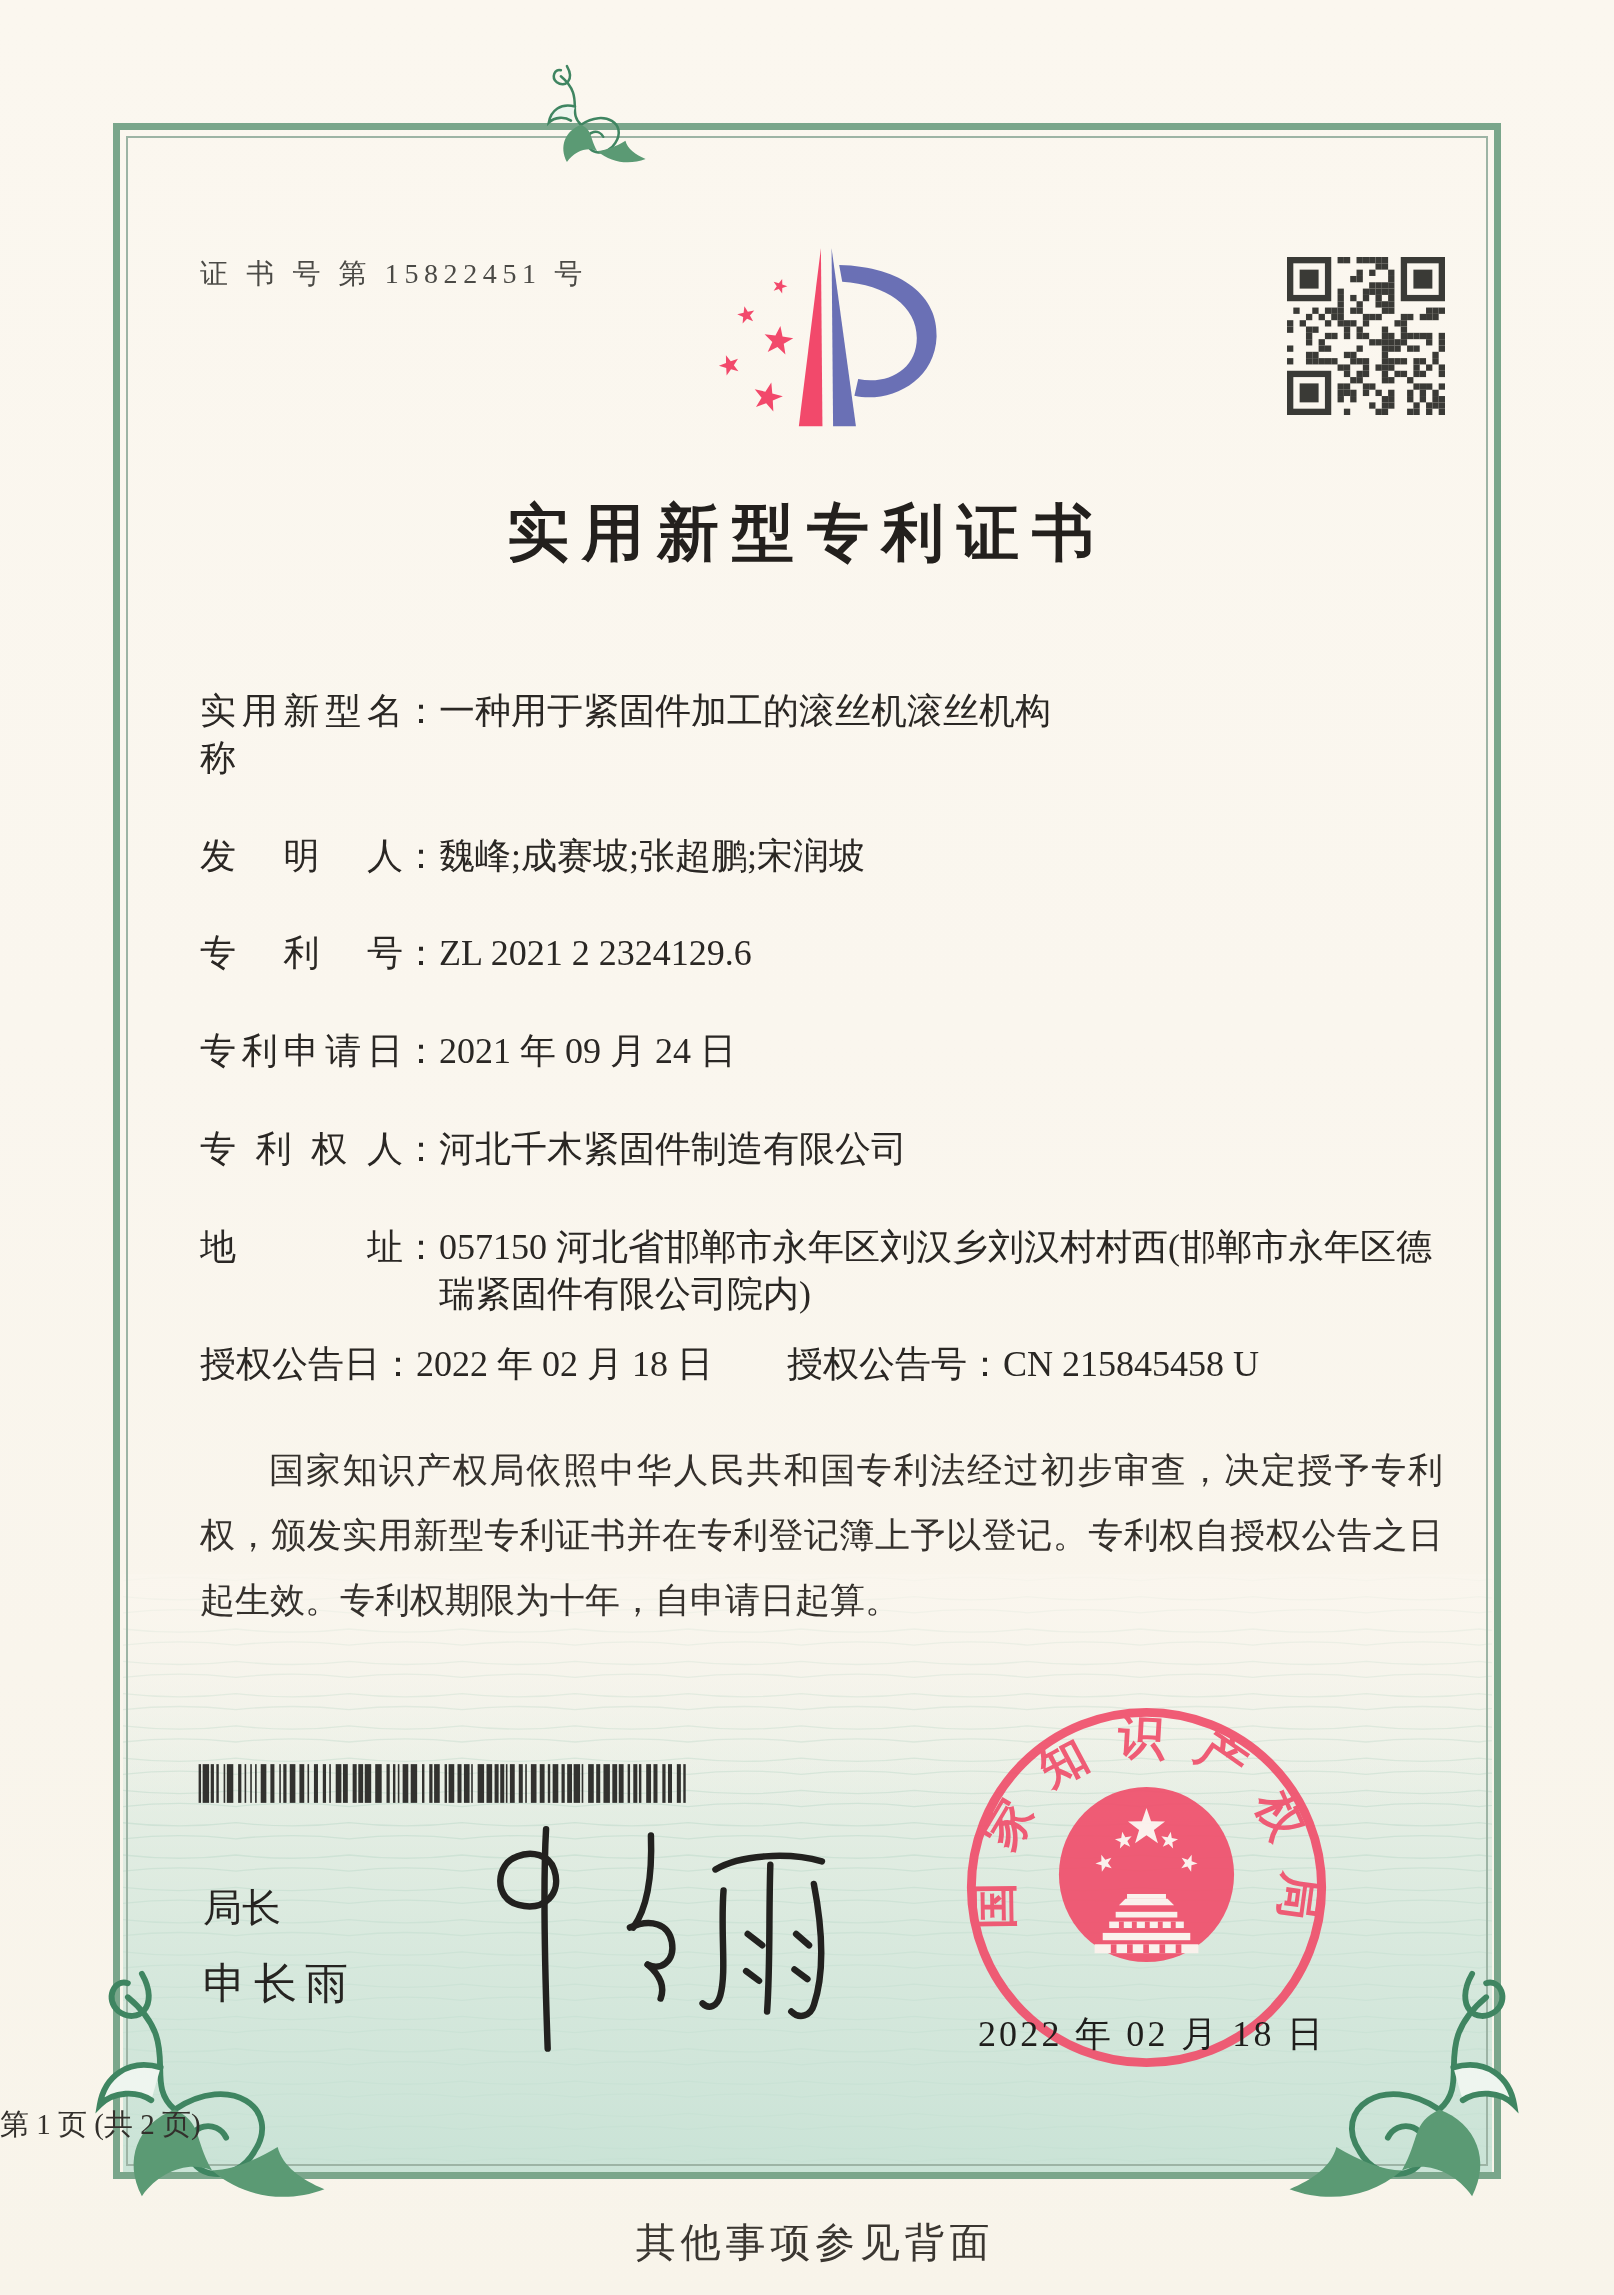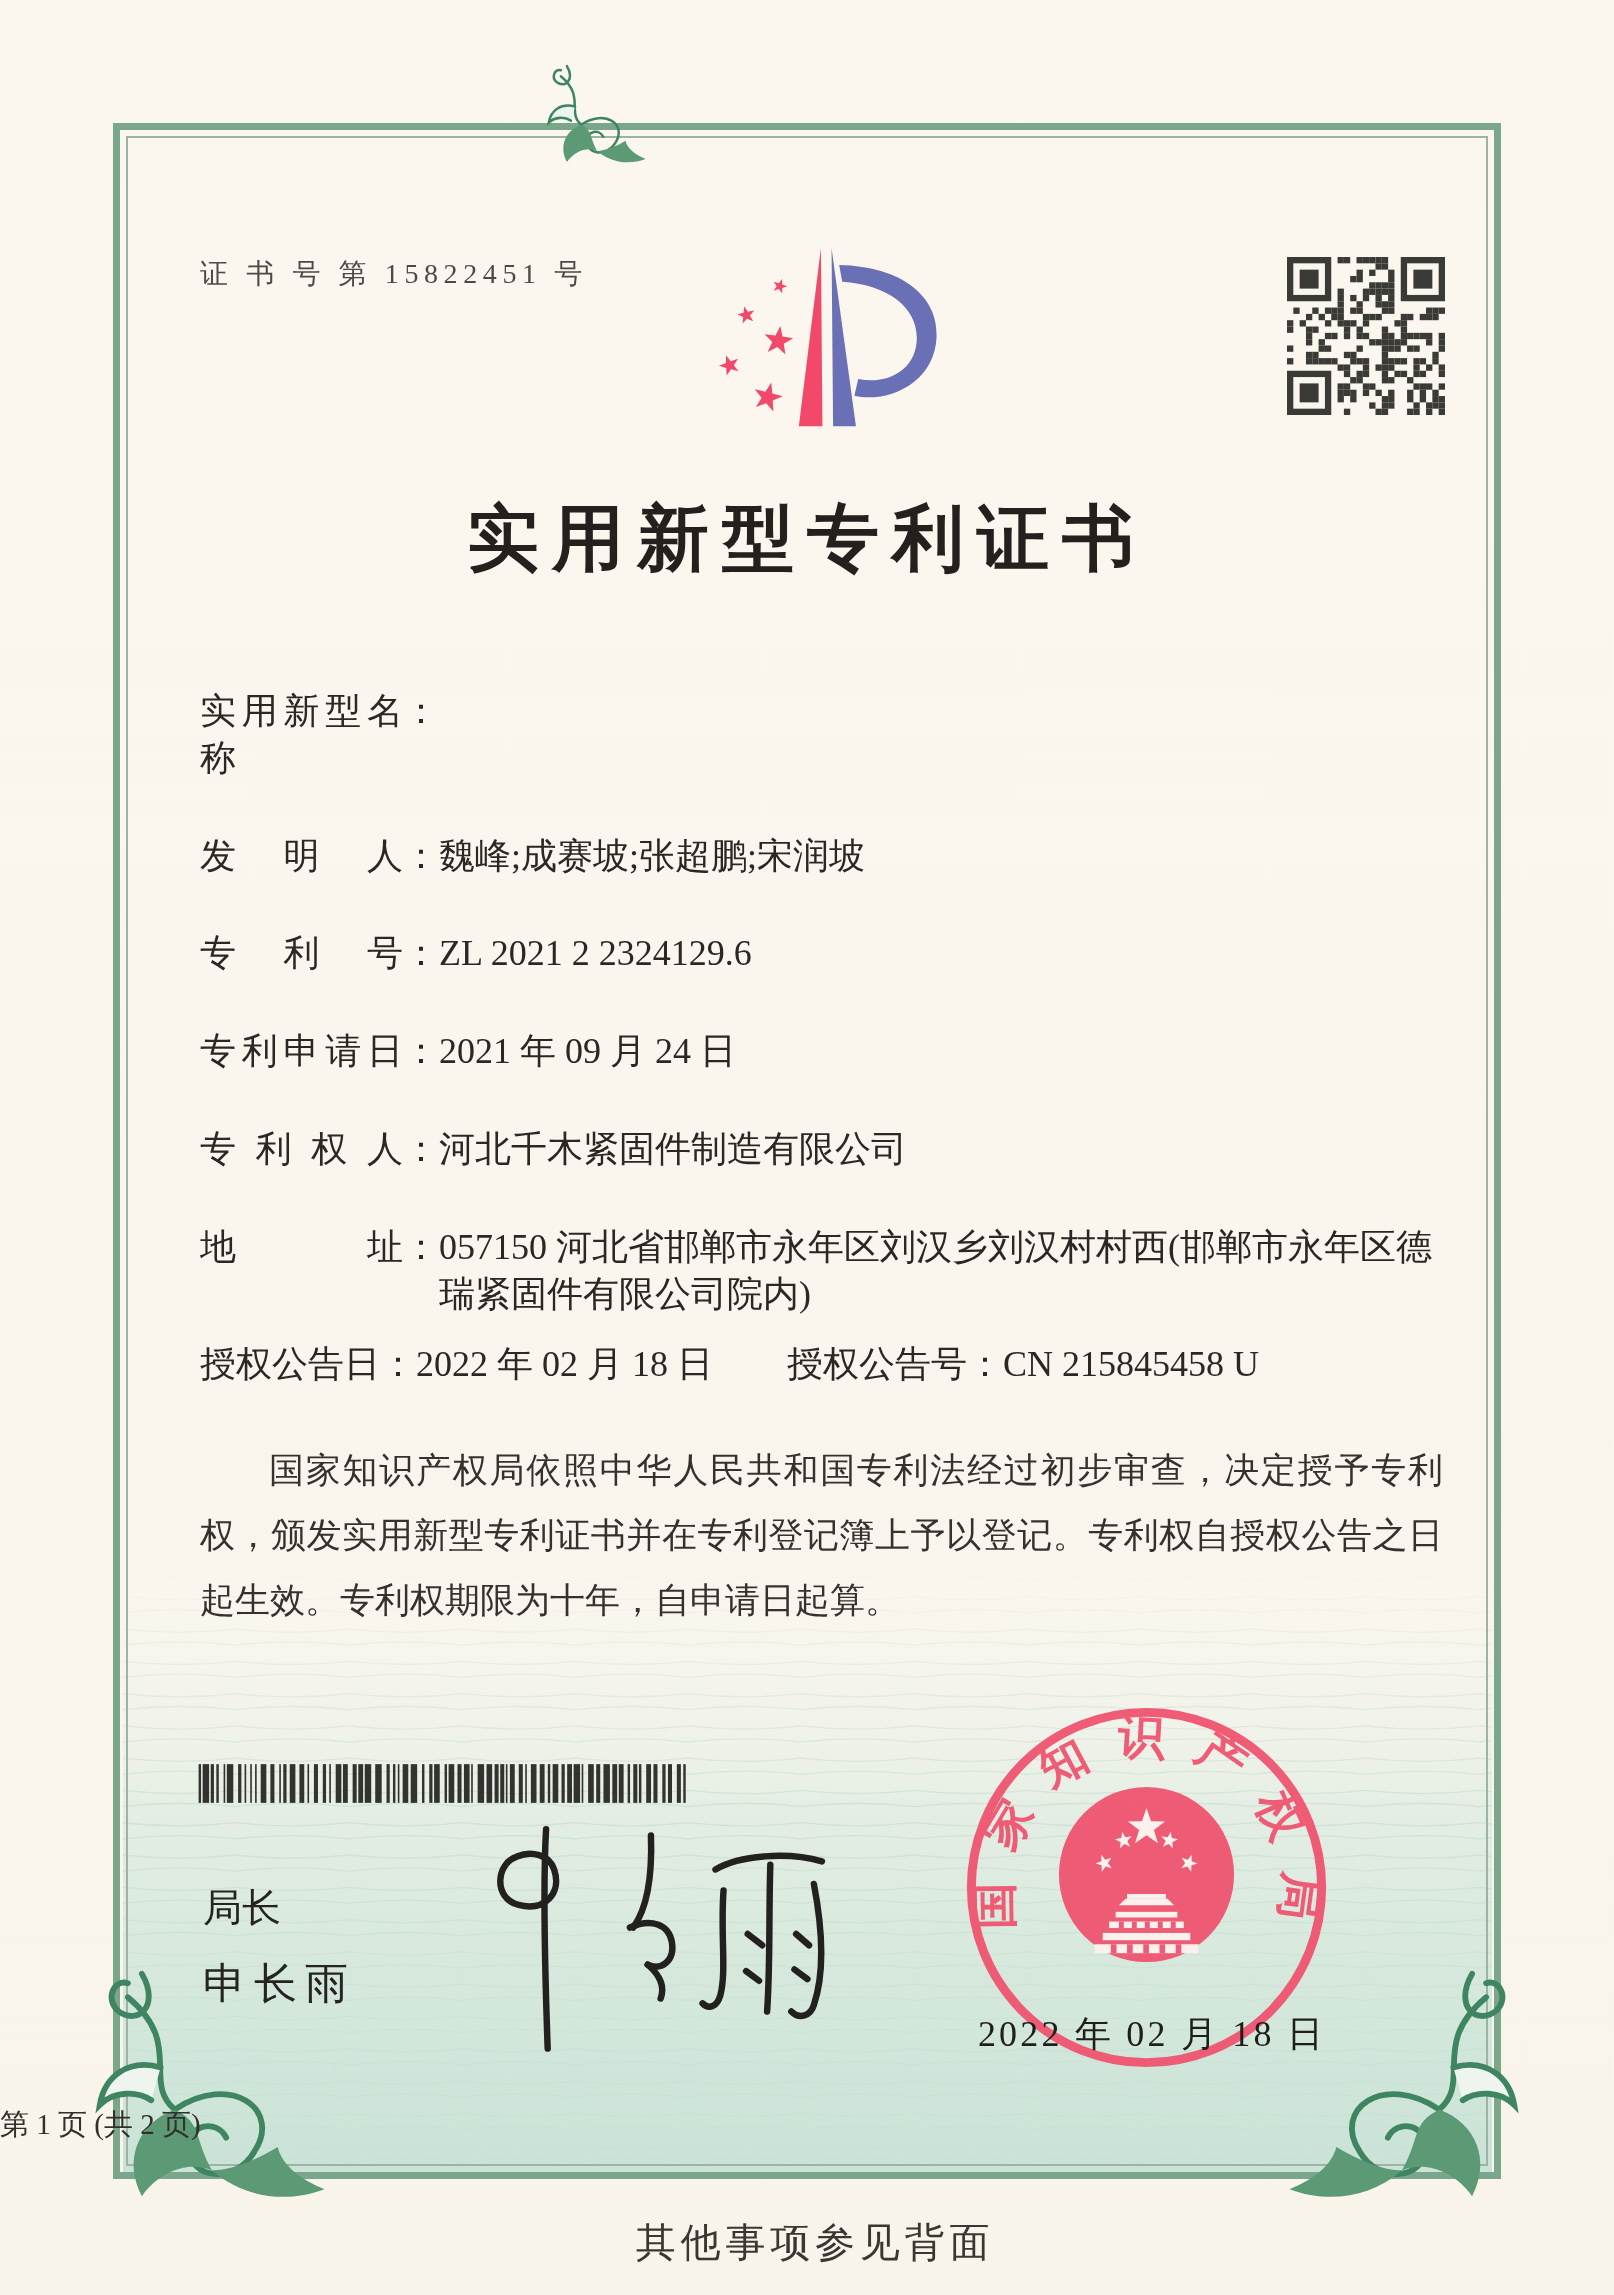--- a/index.html
+++ b/index.html
@@ -18,21 +18,21 @@
   .wave-fade{left:123px;top:1574px;width:1369px;height:242px;z-index:1;
     background:linear-gradient(180deg,rgba(250,246,238,.95) 0%,rgba(250,246,238,0) 100%);}
   
   .frame-outer{left:113px;top:123px;width:1374px;height:2042px;border:7.3px solid #7aa68b;z-index:2;}
   .frame-inner{position:absolute;left:5.6px;top:5.6px;right:5.6px;bottom:5.6px;border:2.4px solid #9db4a5;}
   .ornaments{left:0;top:0;z-index:3;pointer-events:none;}
   .content{left:0;top:0;width:1614px;height:2295px;z-index:4;}
   .cert-no{left:200px;top:255px;font-size:28px;letter-spacing:5.6px;color:#4b4a46;}
   .logo{left:690px;top:220px;}
   .qr{left:1287px;top:257px;}
-  .title{left:0;right:0;top:491px;text-align:center;font-size:72px;font-weight:700;letter-spacing:13px;color:#23201d;}
+  .title{left:0;right:0;top:491px;text-align:center;font-size:62px;font-weight:700;letter-spacing:13px;color:#23201d;}
   .fields{left:200px;top:688px;width:1243px;font-size:36px;line-height:1.3;color:#2a2724;}
   .row{display:flex;margin-bottom:51px;}
   .row .label{display:inline-block;width:203px;text-align:justify;text-align-last:justify;flex:none;}
   .row .colon{display:inline-block;width:36px;flex:none;}
   .row .value{flex:1;}
   .row.address{margin-bottom:24px;}
   .grant{display:flex;margin-bottom:0;}
   .grant .pair{display:flex;}
   .grant .pair1{width:587px;flex:none;}
   .paras{margin-top:50px;font-size:35px;line-height:65px;text-align:justify;color:#35312d;}
@@ -338,20 +338,21 @@
         <rect x="15.6" y="156" width="23.4" height="23.4" fill="#3a3a36"></rect>
       </svg>
 
     <div class="abs title">实用新型专利证书</div>
 
     <div class="abs fields">
 
       <div class="row">
         <span class="label">实用新型名称</span>
           <span class="colon">：</span>
+          <span class="value">一种用于紧固件加工的滚丝机滚丝机构</span>
       </div>
 
       <div class="row">
         <span class="label">发明人</span>
           <span class="colon">：</span>
           <span class="value">魏峰;成赛坡;张超鹏;宋润坡</span>
       </div>
 
       <div class="row">
         <span class="label">专利号</span>

